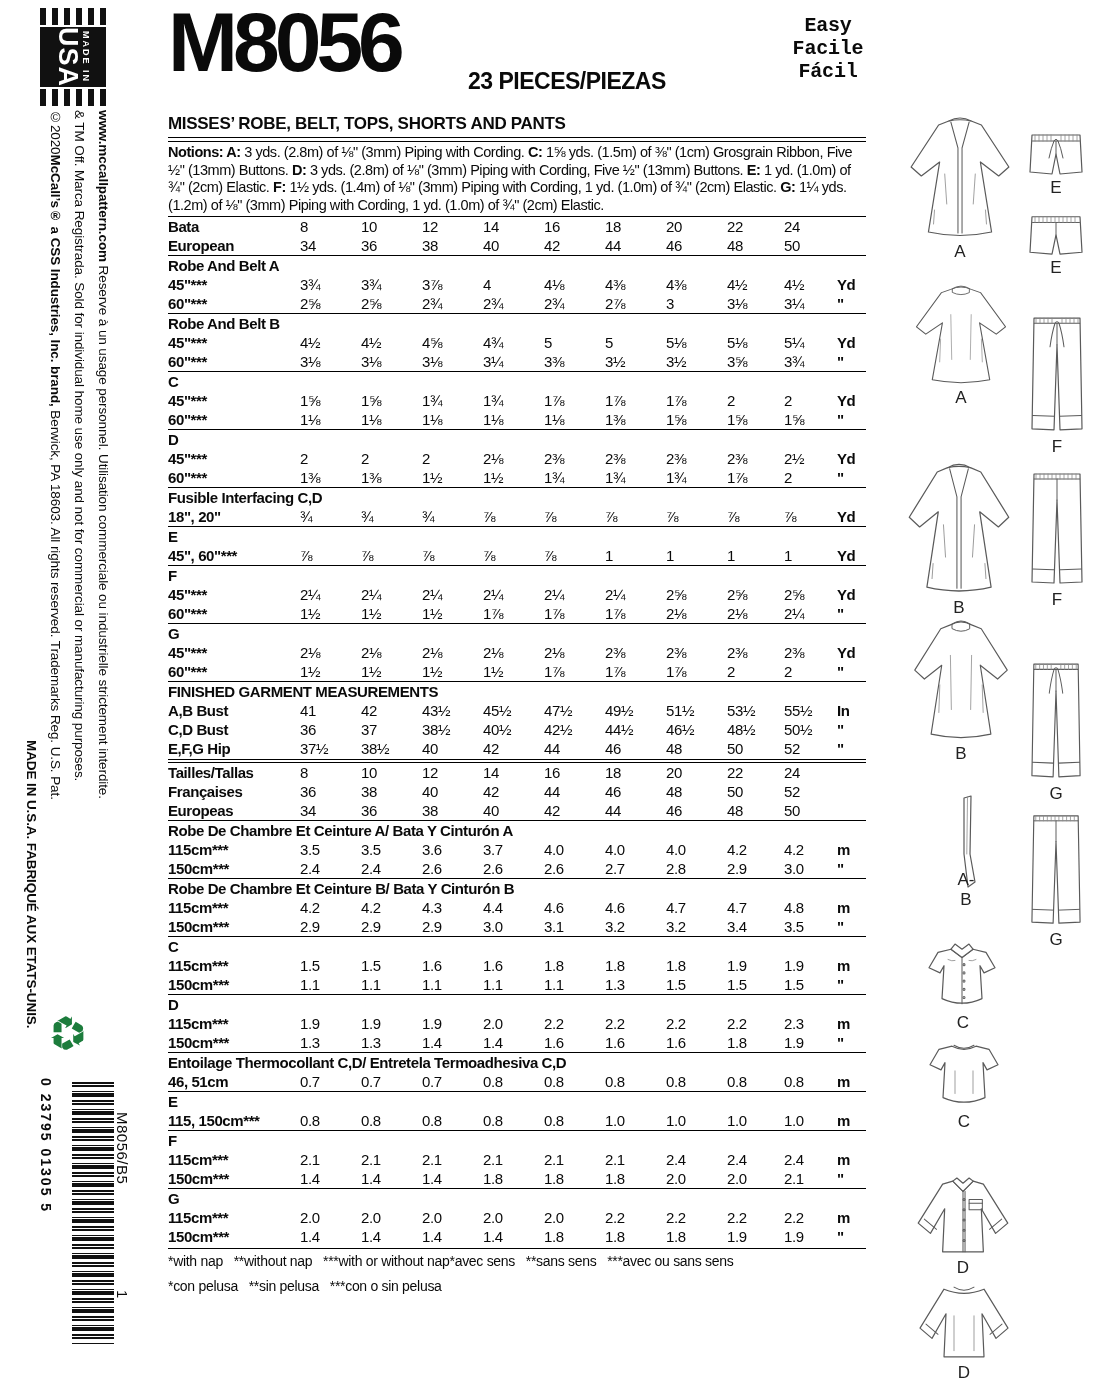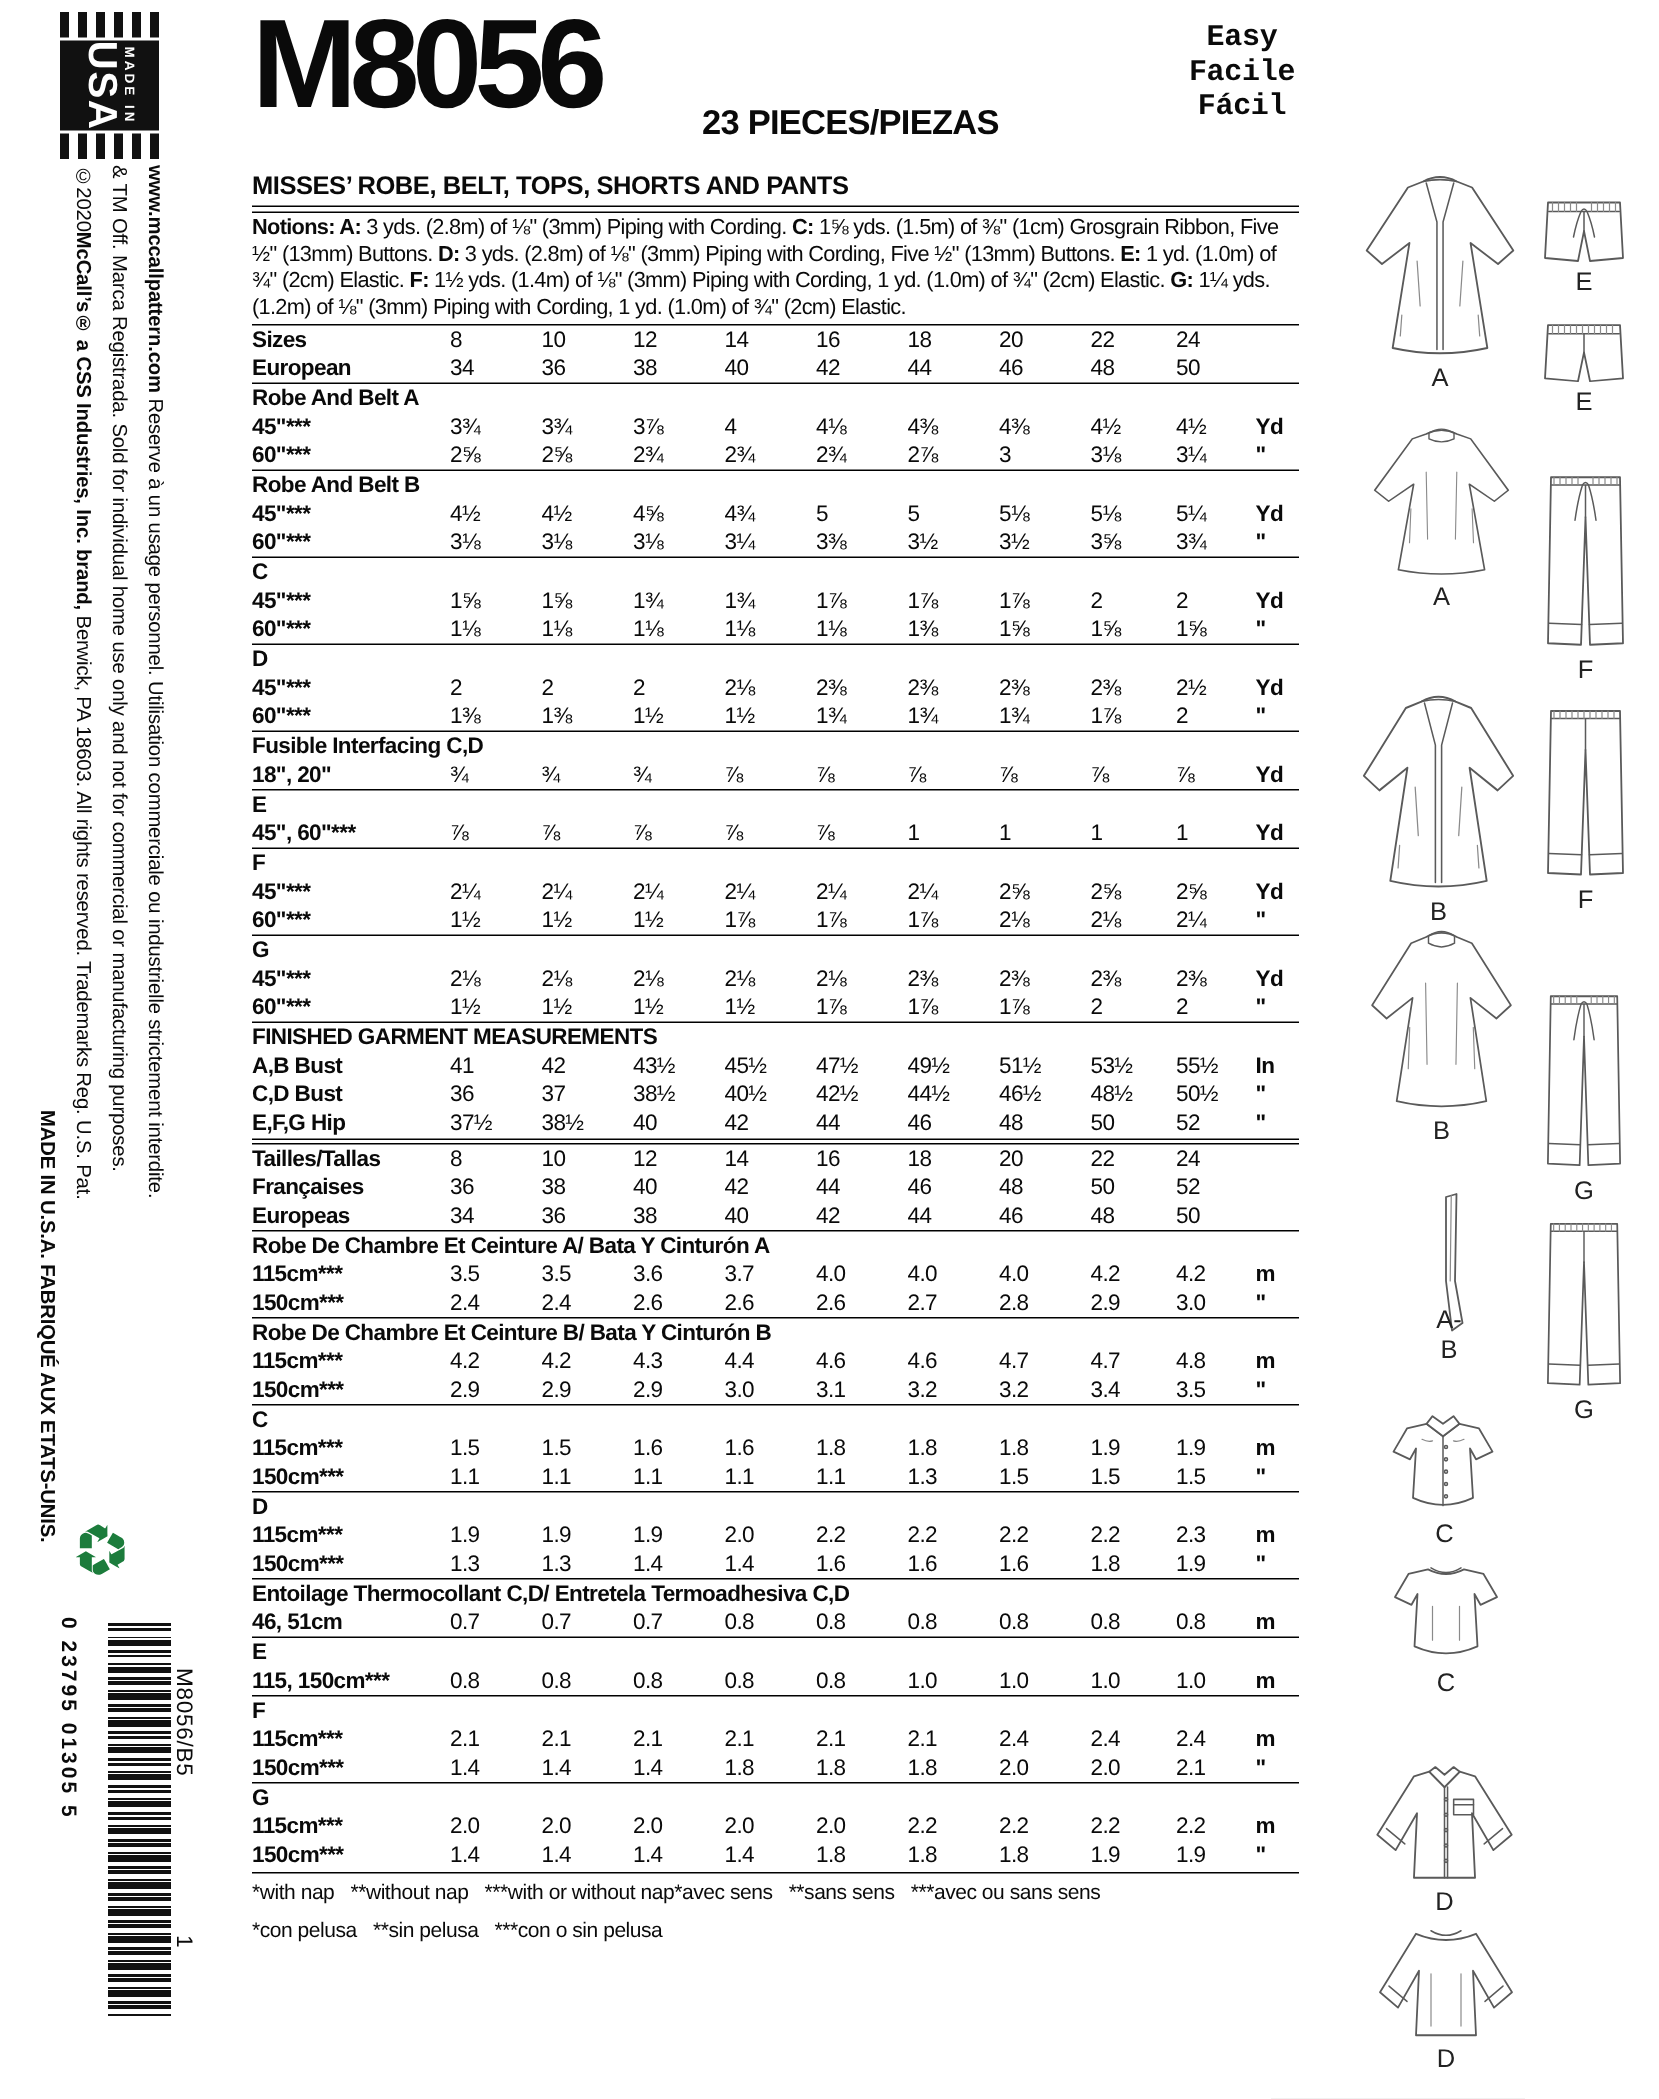--- a/index.html
+++ b/index.html
@@ -105,21 +105,21 @@
       </div>
     </div>
 
     <div class="ptitle">MISSES’ ROBE, BELT, TOPS, SHORTS AND PANTS</div>
     <div class="rule"></div>
     <div class="rule"></div>
     <div class="notions" id="notions"><b>Notions: A:</b><span> 3 yds. (2.8m) of ⅛" (3mm) Piping with Cording. </span><b>C:</b><span> 1⅝ yds. (1.5m) of ⅜" (1cm) Grosgrain Ribbon, Five ½" (13mm) Buttons. </span><b>D:</b><span> 3 yds. (2.8m) of ⅛" (3mm) Piping with Cording, Five ½" (13mm) Buttons. </span><b>E:</b><span> 1 yd. (1.0m) of ¾" (2cm) Elastic. </span><b>F:</b><span> 1½ yds. (1.4m) of ⅛" (3mm) Piping with Cording, 1 yd. (1.0m) of ¾" (2cm) Elastic. </span><b>G:</b><span> 1¼ yds. (1.2m) of ⅛" (3mm) Piping with Cording, 1 yd. (1.0m) of ¾" (2cm) Elastic.</span></div>
 
     <div class="tbl" id="yardage-table">
         <div class="t-row">
-          <span class="t-lab">Sizes</span>
+          <span class="t-lab">Bata</span>
           <span class="t-val">8</span>
           <span class="t-val">10</span>
           <span class="t-val">12</span>
           <span class="t-val">14</span>
           <span class="t-val">16</span>
           <span class="t-val">18</span>
           <span class="t-val">20</span>
           <span class="t-val">22</span>
           <span class="t-val">24</span>
           <span class="t-unit"></span>

